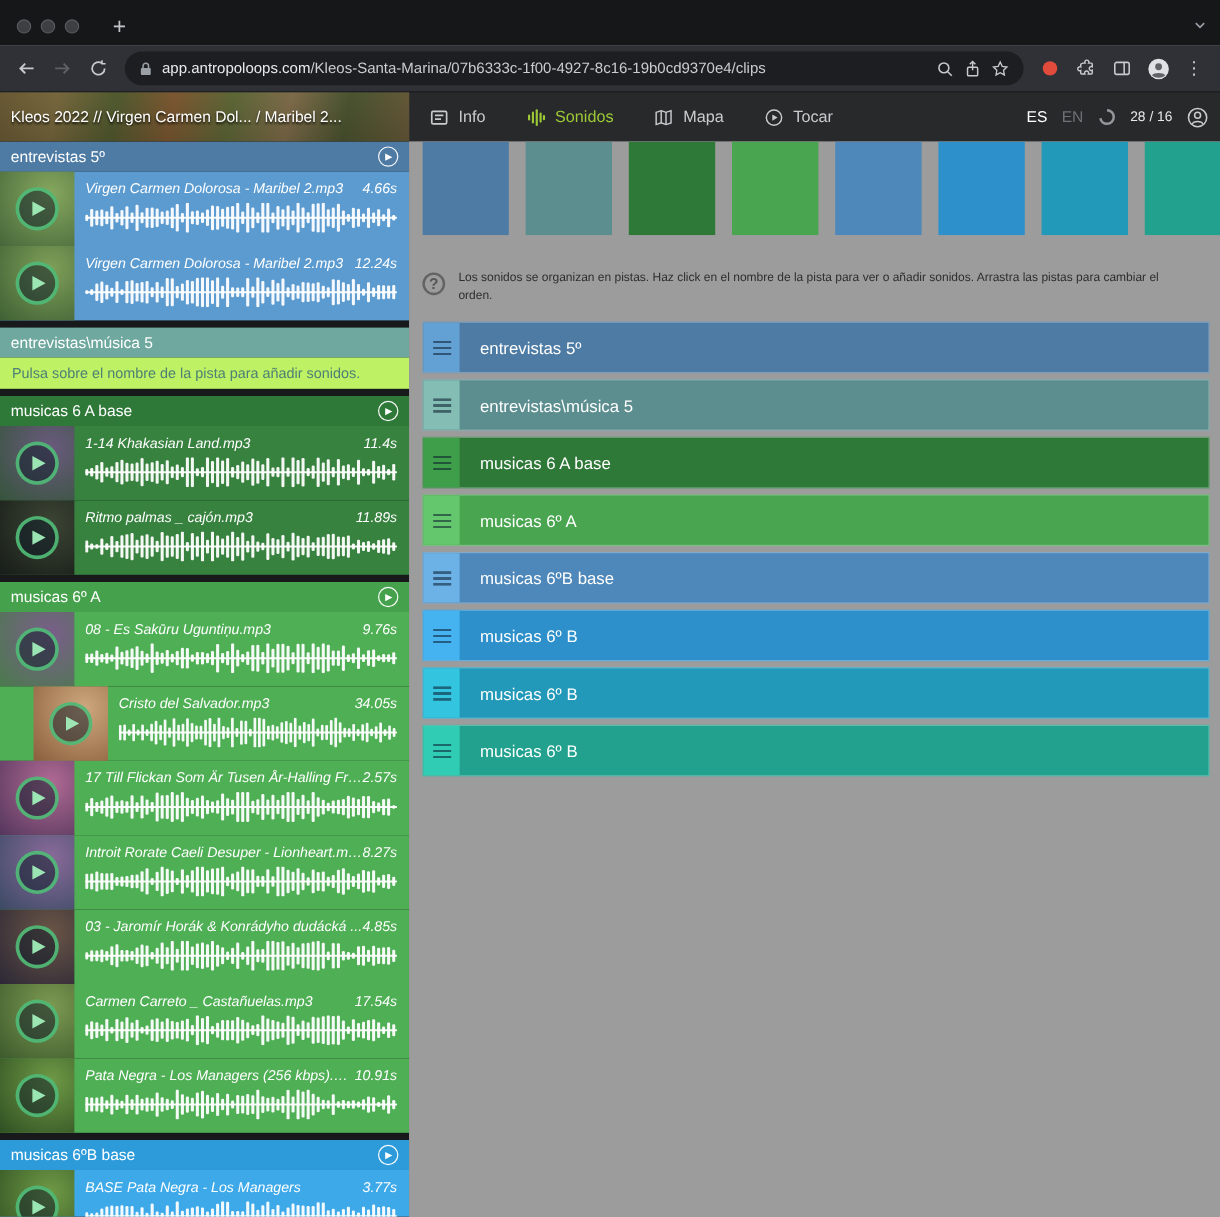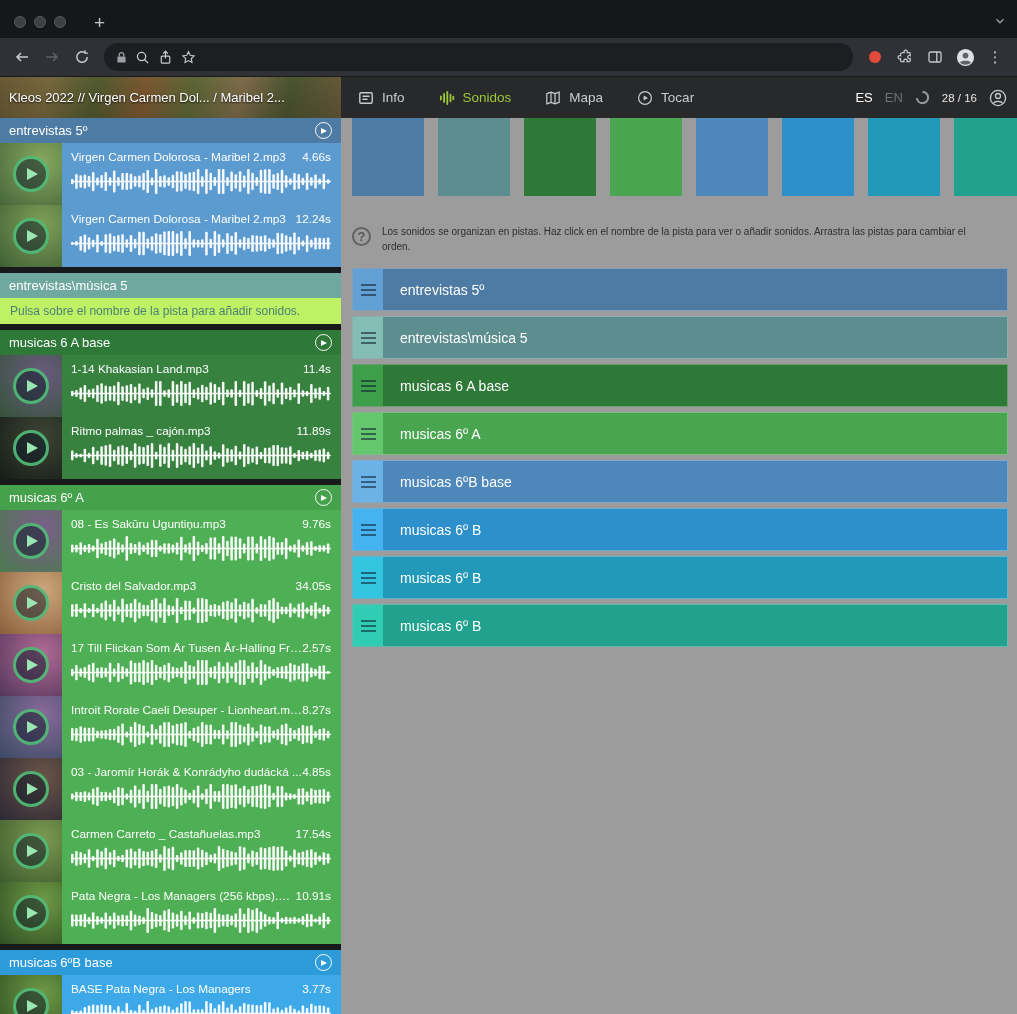--- a/index.html
+++ b/index.html
@@ -56,21 +56,21 @@
   .sb-label { flex:1; white-space:nowrap; overflow:hidden; text-overflow:ellipsis; }
   .sb-play { width:17px; height:17px; border:1.5px solid rgba(255,255,255,.95); border-radius:50%; display:grid; place-items:center; flex:none; }
   .sb-play-tri { width:0; height:0; border-left:6px solid #fff; border-top:3.5px solid transparent; border-bottom:3.5px solid transparent; margin-left:1px; }
   .sb-note { height:26px; display:flex; align-items:center; padding:0 10px; font-size:12px; white-space:nowrap; overflow:hidden; }
   .clip { height:62px; display:flex; }
   .clip-thumb { width:62px; height:62px; flex:none; position:relative; }
   .thumb-play { position:absolute; inset:0; margin:auto; width:36px; height:36px; border-radius:50%;
     background:rgba(14,26,40,.52); border:3px solid rgba(86,200,126,.85); display:grid; place-items:center; }
   .thumb-tri { width:0; height:0; border-left:11px solid rgba(160,238,185,.95); border-top:6.5px solid transparent; border-bottom:6.5px solid transparent; margin-left:3px; }
   .clip-main { flex:1; min-width:0; padding:7px 10px 4px 9px; display:flex; flex-direction:column; }
-  .clip-titlebar { display:flex; color:#fff; font-size:11.8px; }
+  .clip-titlebar { display:flex; color:#fff; font-size:11.8px;font-style:italic; }
   .clip-name { flex:1; white-space:nowrap; overflow:hidden; text-overflow:ellipsis; }
   .clip-duration { flex:none; }
   .wave-wrap { margin-top:5px; }
   .wave { display:block; width:100%; height:25px; }
 
   
   .main { flex:1; min-width:0; background:#9c9c9c; padding-left:11px; overflow:hidden; }
   .swatches { display:flex; gap:14px; height:78px; overflow:hidden; }
   .swatch { width:72px; height:78px; flex:none; }
   .help { display:flex; gap:11px; margin-top:28px; padding-right:26px; }
@@ -118,20 +118,21 @@
           <path d="M11 1.2v3h3" stroke-width="1.3"></path>
         </svg>
     </div>
     <div class="omnibox">
       <span class="omni-ic">
         <svg width="11" height="13" viewBox="0 0 12 14" fill="none" stroke="#9aa0a6" stroke-width="1.4">
             <rect x="1.5" y="6" width="9" height="6.5" rx="1" fill="#9aa0a6" stroke="none"></rect>
             <path d="M3.5 6V4.2a2.5 2.5 0 0 1 5 0V6"></path>
           </svg>
       </span>
+      <span class="url"><span class="dom">app.antropoloops.com</span><span class="path">/Kleos-Santa-Marina/07b6333c-1f00-4927-8c16-19b0cd9370e4/clips</span></span>
       <span class="omni-ic">
         <svg width="15" height="15" viewBox="0 0 16 16" fill="none" stroke="currentColor" stroke-width="1.4">
             <circle cx="7" cy="7" r="4.4"></circle>
             <path d="M10.4 10.4L14 14"></path>
           </svg>
       </span>
       <span class="omni-ic">
         <svg width="15" height="15" viewBox="0 0 16 16" fill="none" stroke="currentColor" stroke-width="1.3">
             <rect x="3.5" y="6.5" width="9" height="7.5" rx="1"></rect>
             <path d="M8 9V1.5M5.5 3.8L8 1.3l2.5 2.5"></path>
@@ -659,21 +660,21 @@
                     <rect x="235.4" y="5.1" width="2.5" height="13.9" rx="1"></rect>
                     <rect x="239.5" y="9.6" width="2.5" height="4.7" rx="1"></rect>
                     <rect x="243.6" y="8.6" width="2.5" height="6.7" rx="1"></rect>
                     <rect x="247.7" y="8.9" width="2.5" height="6.1" rx="1"></rect>
                     <rect x="251.9" y="7.2" width="2.5" height="9.7" rx="1"></rect>
                   </g>
                 </svg>
               </div>
             </div>
           </div>
-          <div class="clip" style="background: rgb(79, 175, 85);">
+          <div class="clip" style="background: rgb(79, 175, 85); padding-left: 28px;">
             <div class="clip-thumb" style="background: radial-gradient(circle at 68% 30%, rgb(207, 168, 126), rgb(138, 95, 60));">
               <span class="thumb-play">
                 <span class="thumb-tri"></span>
               </span>
             </div>
             <div class="clip-main">
               <div class="clip-titlebar">
                 <span class="clip-name">Cristo del Salvador.mp3</span>
                 <span class="clip-duration">34.05s</span>
               </div>

